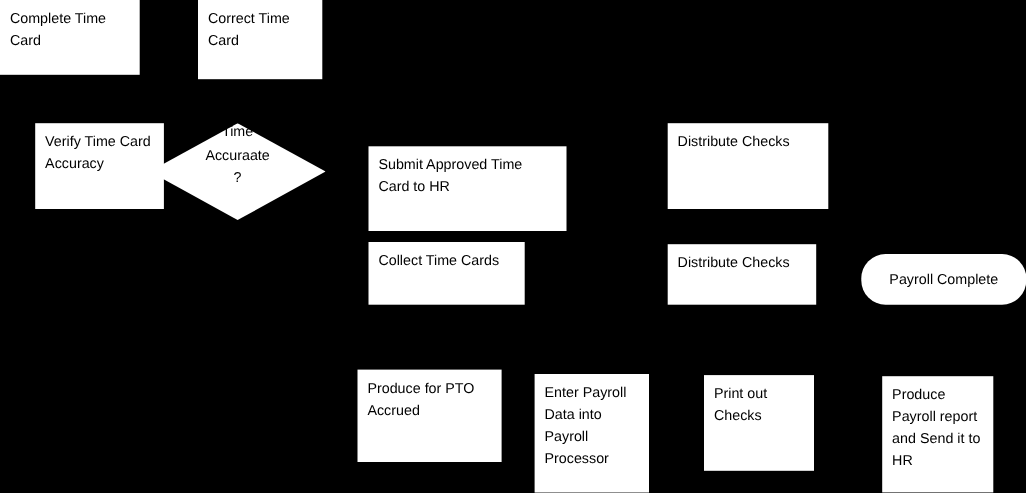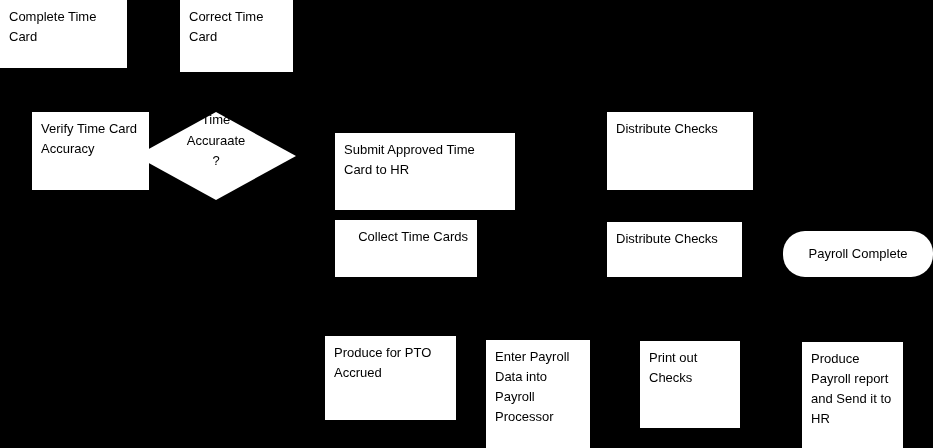--- a/index.html
+++ b/index.html
@@ -72,21 +72,21 @@
         <div>Time</div>
         <div>Accuraate</div>
         <div>?</div>
       </div>
   </div>
 
   <div class="node" style="left: 335px; top: 113px; width: 180px; height: 77px; background: rgb(255, 255, 255); color: rgb(0, 0, 0); margin-top: 20px;">Submit Approved Time Card to HR</div>
 
   <div class="node" style="left: 607px; top: 112px; width: 146px; height: 78px; background: rgb(255, 255, 255); color: rgb(0, 0, 0);">Distribute Checks</div>
 
-  <div class="node" style="left: 335px; top: 220px; width: 142px; height: 57px; background: rgb(255, 255, 255); color: rgb(0, 0, 0); text-align: right;">Collect Time Cards</div>
+  <div class="node" style="left: 335px; top: 220px; width: 142px; height: 57px; background: rgb(255, 255, 255); color: rgb(0, 0, 0);">Collect Time Cards</div>
 
   <div class="node" style="left: 607px; top: 222px; width: 135px; height: 55px; background: rgb(255, 255, 255); color: rgb(0, 0, 0);">Distribute Checks</div>
 
   <div class="node rounded" style="left: 783px; top: 231px; width: 150px; height: 46px; background: rgb(255, 255, 255); color: rgb(0, 0, 0);">Payroll Complete</div>
 
   <div class="node" style="left: 325px; top: 336px; width: 131px; height: 84px; background: rgb(255, 255, 255); color: rgb(0, 0, 0);">Produce for PTO Accrued</div>
 
   <div class="node" style="left: 486px; top: 340px; width: 104px; height: 128px; background: rgb(255, 255, 255); color: rgb(0, 0, 0);">Enter Payroll Data into Payroll Processor</div>
 
   <div class="node" style="left: 640px; top: 341px; width: 100px; height: 87px; background: rgb(255, 255, 255); color: rgb(0, 0, 0);">Print out Checks</div>

